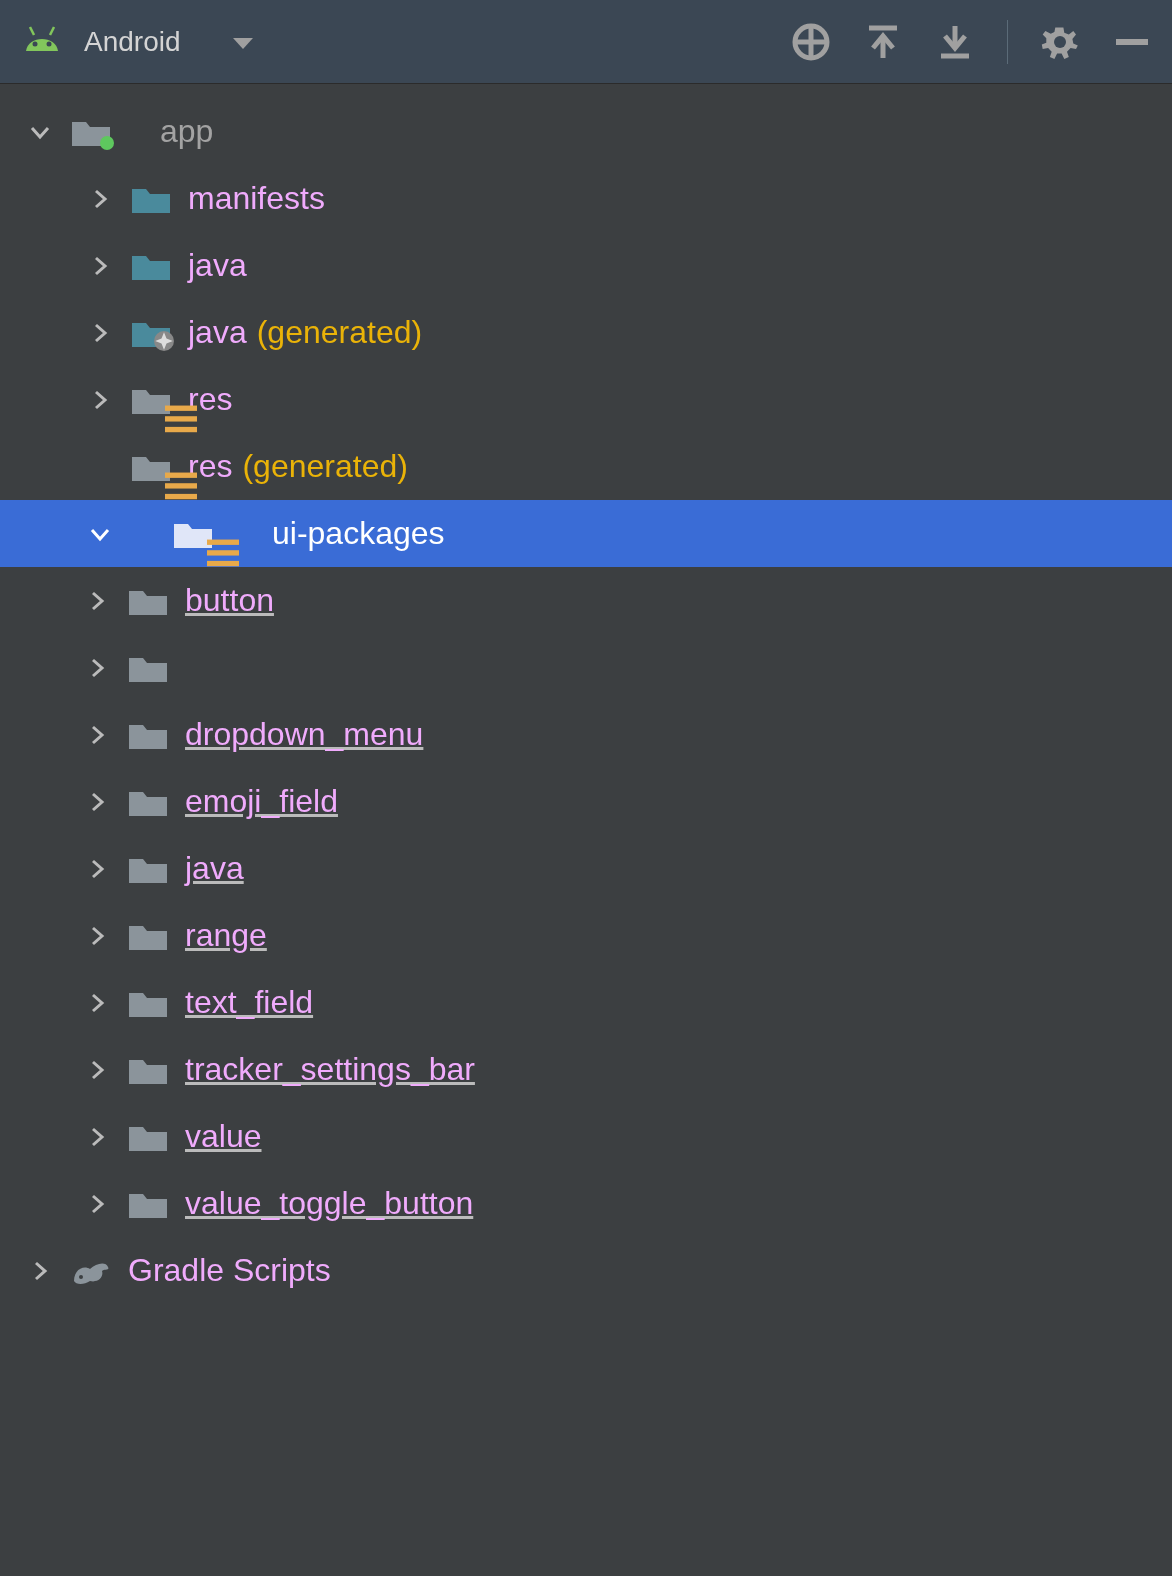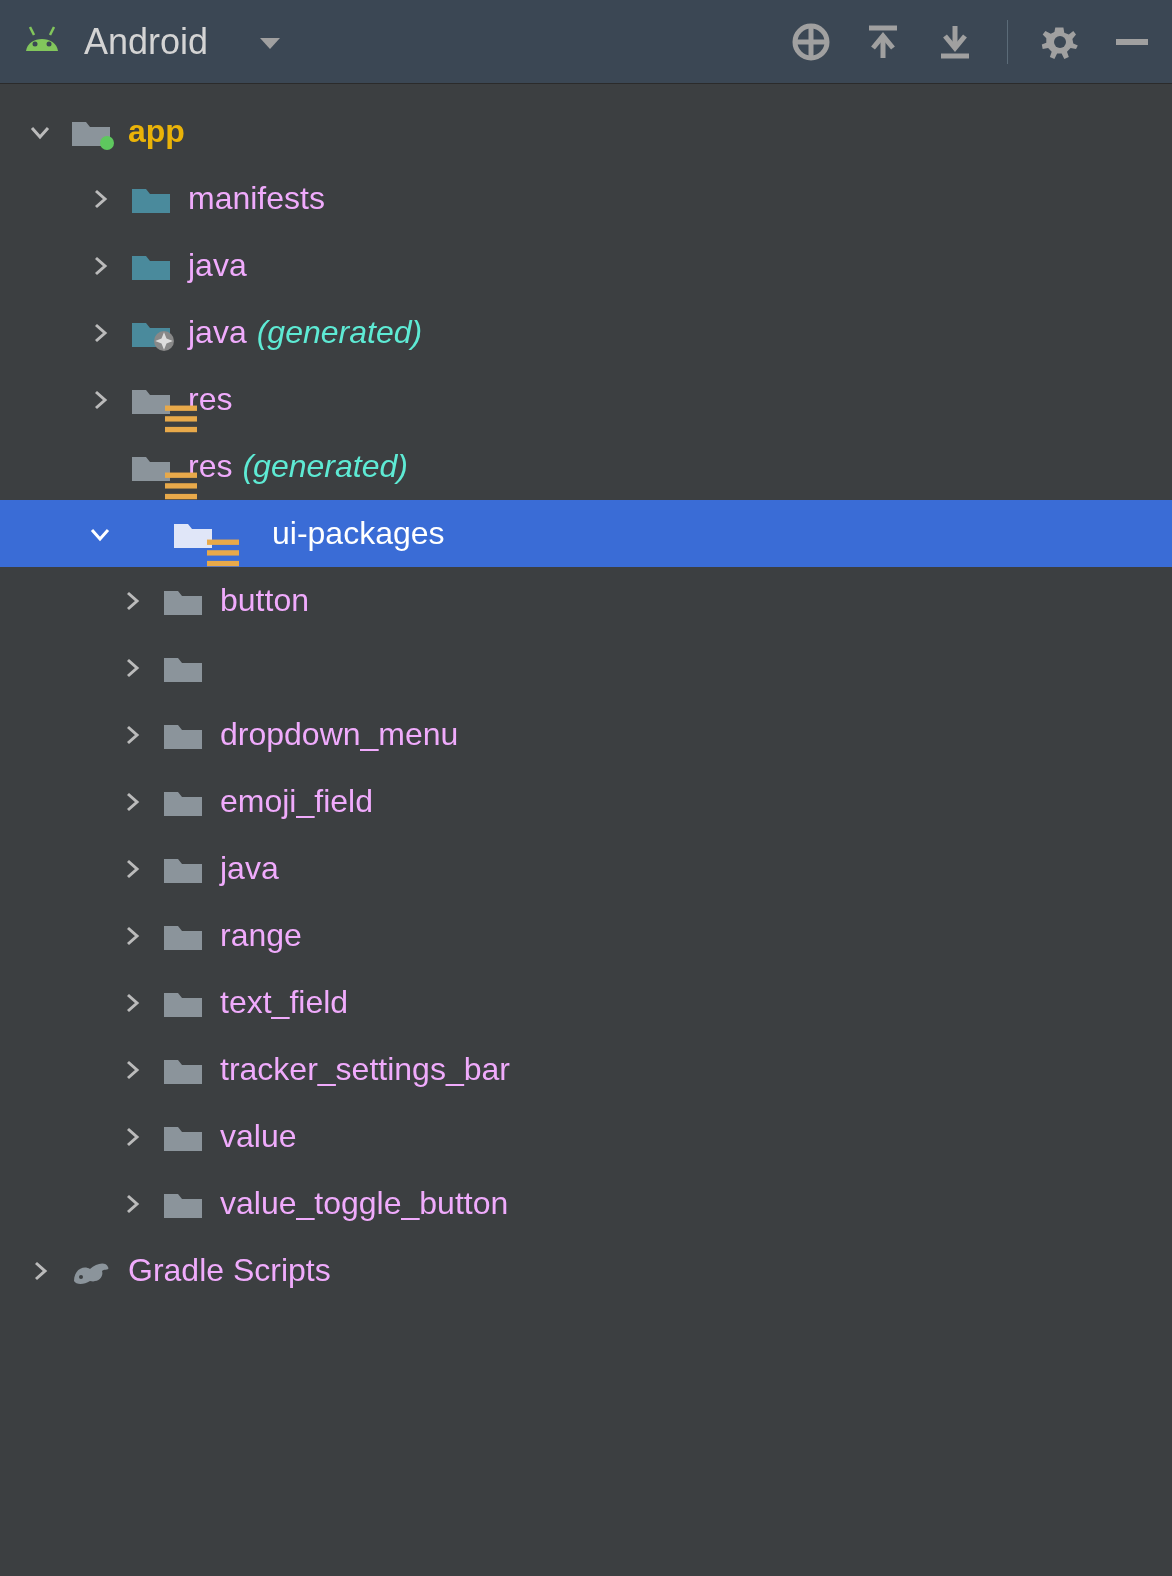--- a/index.html
+++ b/index.html
@@ -28,21 +28,21 @@
       display: flex;
       align-items: center;
       gap: 20px;
     }
     .android-icon svg {
       width: 44px;
       height: 30px;
     }
     .header-title {
       color: #d4d4d4;
-      font-size: 36px;
+      font-size: 28px;
     }
     .dropdown-arrow {
       color: #a0a0a0;
       margin-left: 30px;
     }
     .header-right {
       margin-left: auto;
       display: flex;
       align-items: center;
       gap: 32px;
@@ -73,21 +73,21 @@
     .tree-row.selected {
       background: #3a6cd6;
       color: #ffffff;
       gap: 42px;
     }
     .tree-row.selected .label {
       color: #ffffff;
     }
     .indent-1 { padding-left: 24px; }
     .indent-2 { padding-left: 84px; }
-    .indent-3 { padding-left: 116px; }
+    .indent-3 { padding-left: 81px; text-decoration: underline; }
     .chevron {
       width: 32px;
       display: inline-flex;
       justify-content: center;
       margin-right: 14px;
       color: #bbbbbb;
       font-size: 28px;
     }
     .chevron.none {
       visibility: hidden;
@@ -105,27 +105,27 @@
       position: relative;
     }
     .folder-icon svg {
       width: 42px;
       height: 32px;
     }
     .label {
       color: #f0abfc;
     }
     .label.bold {
-      font-weight: 700;
+      font-weight: 400;
+      color: #a3a3a3;
+      margin-left: 32px;
+    }
+    .label-suffix {
       color: #eab308;
-    }
-    .label-suffix {
-      color: #5eead4;
       margin-left: 10px;
-      font-style: italic;
     }
     .green-dot {
       position: absolute;
       bottom: -2px;
       right: -2px;
       width: 14px;
       height: 14px;
       border-radius: 50%;
       background: #5ec85e;
     }

